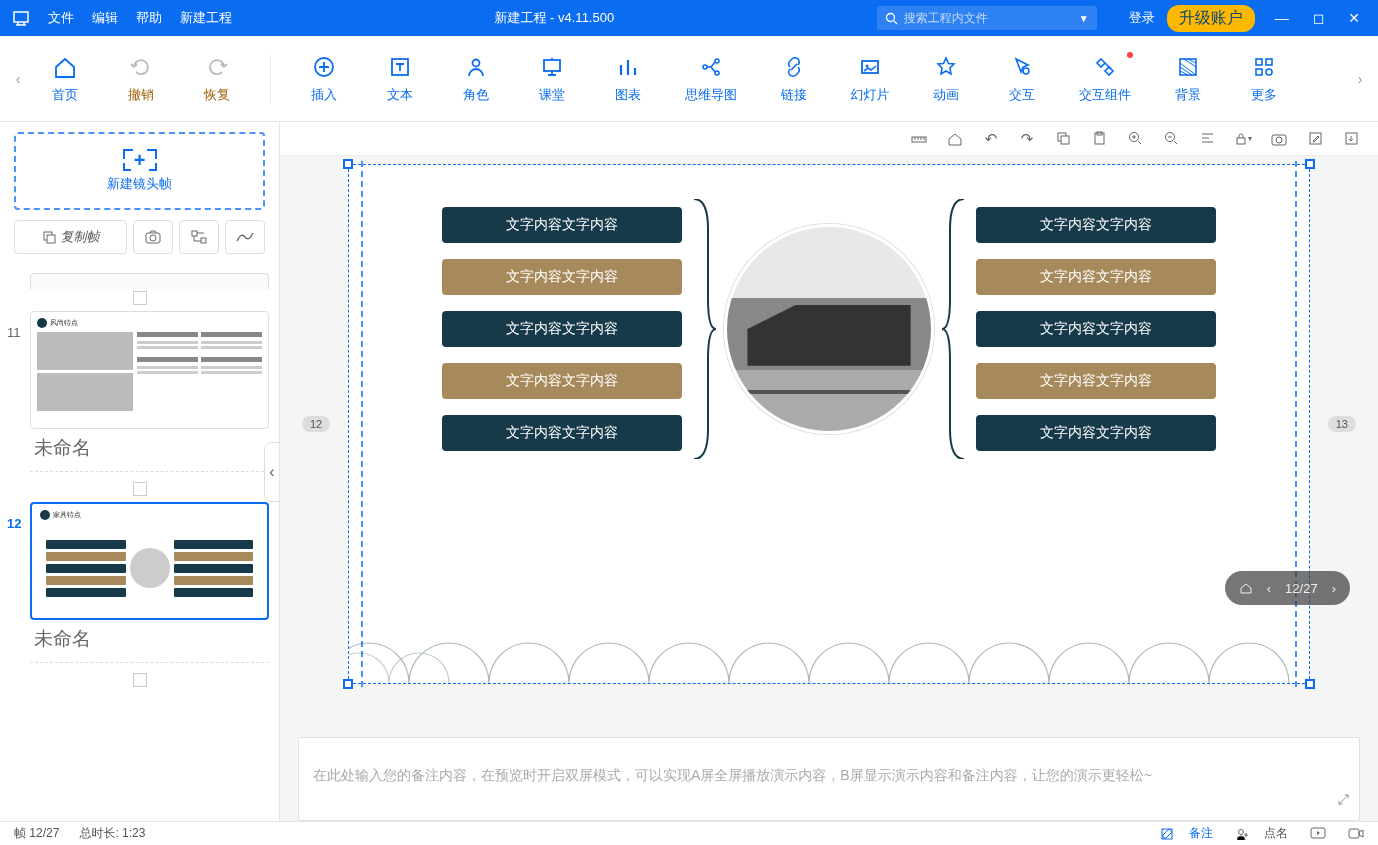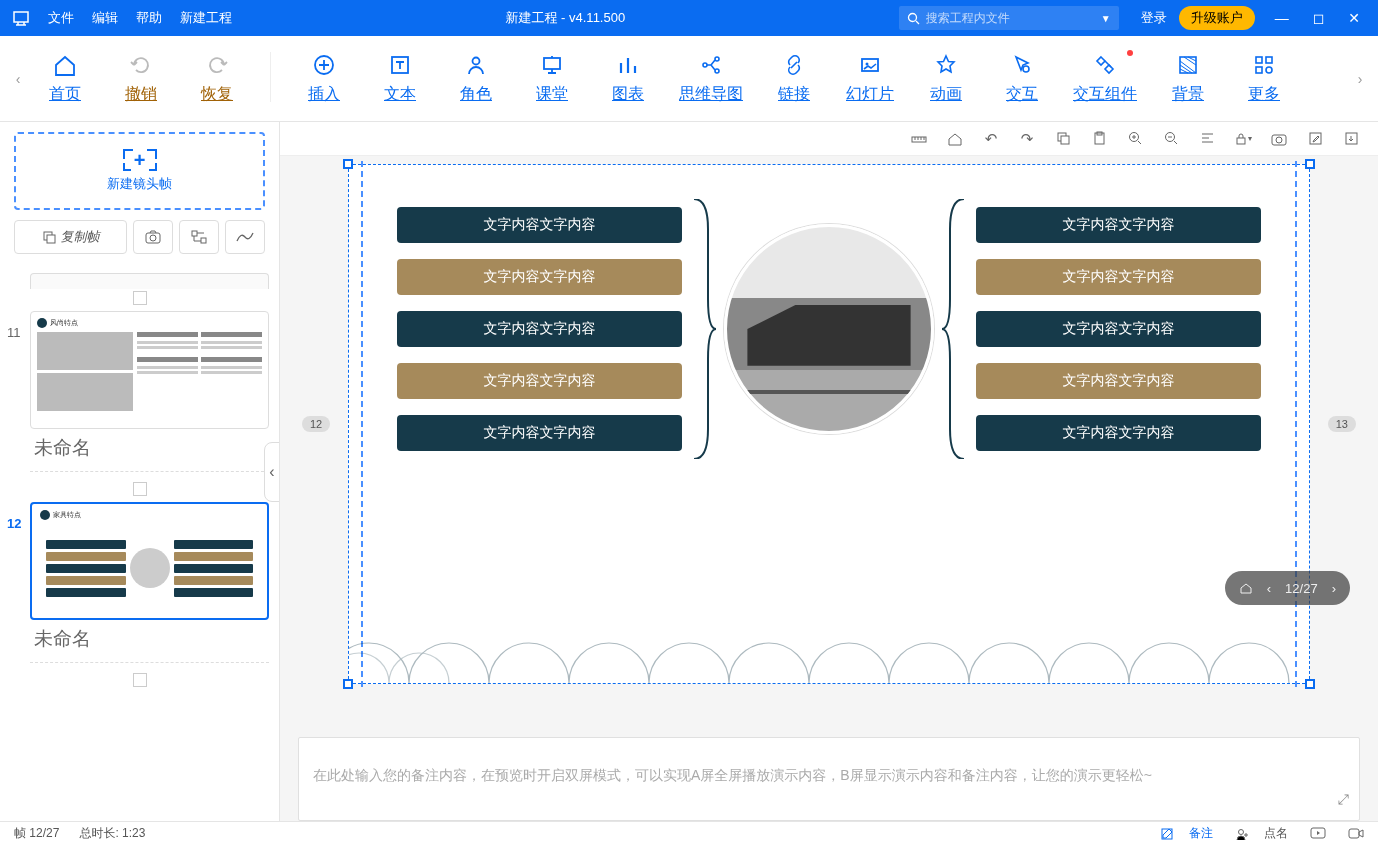--- a/index.html
+++ b/index.html
@@ -4,38 +4,38 @@
 <style>
 * { margin: 0; padding: 0; box-sizing: border-box; font-family: "Microsoft YaHei", sans-serif; }
 body { width: 1378px; height: 845px; background: #fff; overflow: hidden; position: relative; }
 
 
 .titlebar { height: 36px; background: #0a6cf1; display: flex; align-items: center; color: #fff; font-size: 13px; }
 .titlebar .app-icon { width: 22px; height: 22px; margin: 0 10px; display: flex; align-items: center; justify-content: center; }
 .titlebar .menu { display: flex; gap: 18px; padding-left: 6px; }
 .titlebar .menu span { cursor: pointer; }
 .titlebar .center { flex: 1; text-align: center; }
-.titlebar .search { width: 220px; height: 24px; background: rgba(255,255,255,0.15); border-radius: 2px; display: flex; align-items: center; padding: 0 8px; gap: 6px; margin-right: 22px; }
+.titlebar .search { width: 220px; height: 24px; background: rgba(255,255,255,0.15); border-radius: 2px; display: flex; align-items: center; padding: 0 8px; gap: 6px; margin-right: 32px; }
 .titlebar .search input { background: transparent; border: none; color: #fff; font-size: 12px; flex: 1; outline: none; }
 .titlebar .search input::placeholder { color: rgba(255,255,255,0.7); }
 .titlebar .search .dd { color: #fff; font-size: 10px; }
 .titlebar .login { margin-right: 12px; cursor: pointer; }
-.titlebar .upgrade { background: #ffb800; color: #000000; padding: 3px 12px; border-radius: 12px; font-size: 13px; margin-right: 20px; cursor: pointer; }
+.titlebar .upgrade { background: #ffb800; color: #0c4a6e; padding: 3px 12px; border-radius: 12px; font-size: 16px; margin-right: 20px; cursor: pointer; }
 .titlebar .winbtns { display: flex; gap: 24px; padding-right: 18px; }
 .titlebar .winbtns span { cursor: pointer; font-size: 14px; }
 
 
 .ribbon { height: 86px; background: #fff; border-bottom: 1px solid #e5e5e5; display: flex; align-items: center; padding: 0 10px; position: relative; }
 .ribbon .nav-arrow { width: 16px; color: #999; font-size: 14px; cursor: pointer; text-align: center; }
 .ribbon .tools { flex: 1; display: flex; justify-content: flex-start; gap: 14px; padding: 0 8px; }
 .ribbon .tool { display: flex; flex-direction: column; align-items: center; gap: 6px; cursor: pointer; width: 62px; position: relative; }
 .ribbon .tool.wide { width: 76px; }
 .ribbon .tool .ico { width: 26px; height: 26px; display: flex; align-items: center; justify-content: center; color: #0a6cf1; }
 .ribbon .tool.disabled .ico, .ribbon .tool.disabled .lbl { color: #bbb; }
-.ribbon .tool .lbl { font-size: 16px; color: #0a6cf1; text-decoration: underline; }
+.ribbon .tool .lbl { font-size: 13px; color: #0a6cf1; }
 .ribbon .tool.disabled .lbl { color: #a16207; }
 .ribbon .tool .dot { position: absolute; top: -2px; right: 10px; width: 6px; height: 6px; background: #ff4040; border-radius: 50%; }
 .ribbon .sep { width: 1px; height: 50px; background: #eee; margin: 0 8px; }
 
 
 .main { display: flex; height: 699px; }
 
 
 .sidebar { width: 280px; background: #fff; border-right: 1px solid #e5e5e5; padding: 10px 0; overflow: hidden; position: relative; }
 .newframe { margin: 0 14px 10px; border: 2px dashed #4a90ff; border-radius: 4px; height: 78px; display: flex; flex-direction: column; align-items: center; justify-content: center; gap: 4px; cursor: pointer; }
@@ -96,21 +96,21 @@
 .slide .guide.r { right: 12px; }
 
 .slide-header { display: flex; align-items: center; gap: 12px; padding: 28px 48px 0; }
 .slide-header .badge { width: 44px; height: 44px; background: #163a4a; border-radius: 50%; color: #fff; display: flex; align-items: center; justify-content: center; font-size: 18px; font-weight: bold; }
 .slide-header .title { font-size: 26px; font-weight: bold; color: #2a2a2a; }
 .slide-header .decor { margin-left: auto; width: 48px; height: 10px; display: flex; gap: 4px; margin-right: 30px;}
 .slide-header .decor span { flex: 1; height: 3px; background: #163a4a; margin-top: 2px; }
 
 .slide-body { display: flex; align-items: center; justify-content: center; gap: 8px; padding: 34px 40px 0; }
 .pill-col { display: flex; flex-direction: column; gap: 16px; }
-.pill { width: 285px; height: 36px; border-radius: 4px; color: #fff; display: flex; align-items: center; justify-content: center; font-size: 14px; }
+.pill { width: 240px; height: 36px; border-radius: 4px; color: #fff; display: flex; align-items: center; justify-content: center; font-size: 14px; }
 .pill.dark { background: #163a4a; }
 .pill.tan { background: #a68a5b; }
 .brace { width: 26px; height: 260px; position: relative; }
 .brace svg { width: 100%; height: 100%; }
 .center-img { width: 210px; height: 210px; border-radius: 50%; background: linear-gradient(#e8e8e8 35%, #888 35%, #888 70%, #aaa 70%); border: 3px solid #fff; box-shadow: 0 0 0 1px #ddd; overflow: hidden; position: relative; }
 .center-img::before { content:""; position:absolute; left:10%; right:10%; top:38%; height:30%; background:#333; clip-path: polygon(0 40%, 30% 0, 100% 0, 100% 100%, 0 100%);}
 .center-img::after { content:""; position:absolute; left:0; right:0; bottom:18%; height:4px; background:#555;}
 
 .slide-wave { position: absolute; bottom: 0; left: 0; right: 0; height: 50px; overflow: hidden; opacity: 0.35; }
 .slide-wave svg { width: 100%; height: 100%; }

